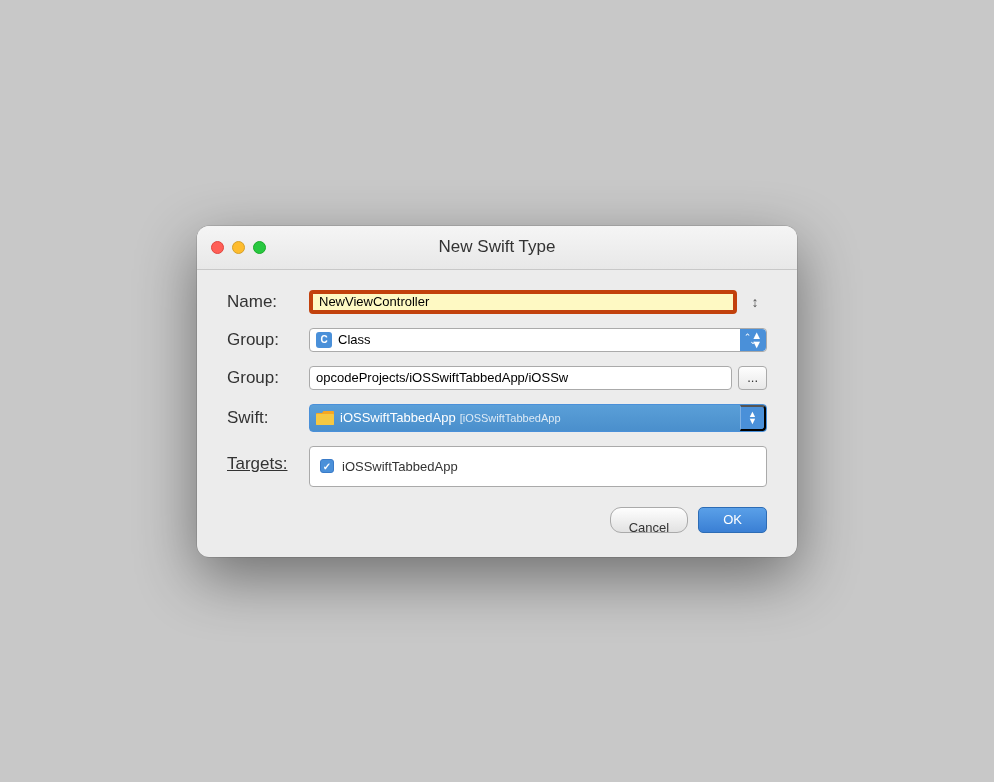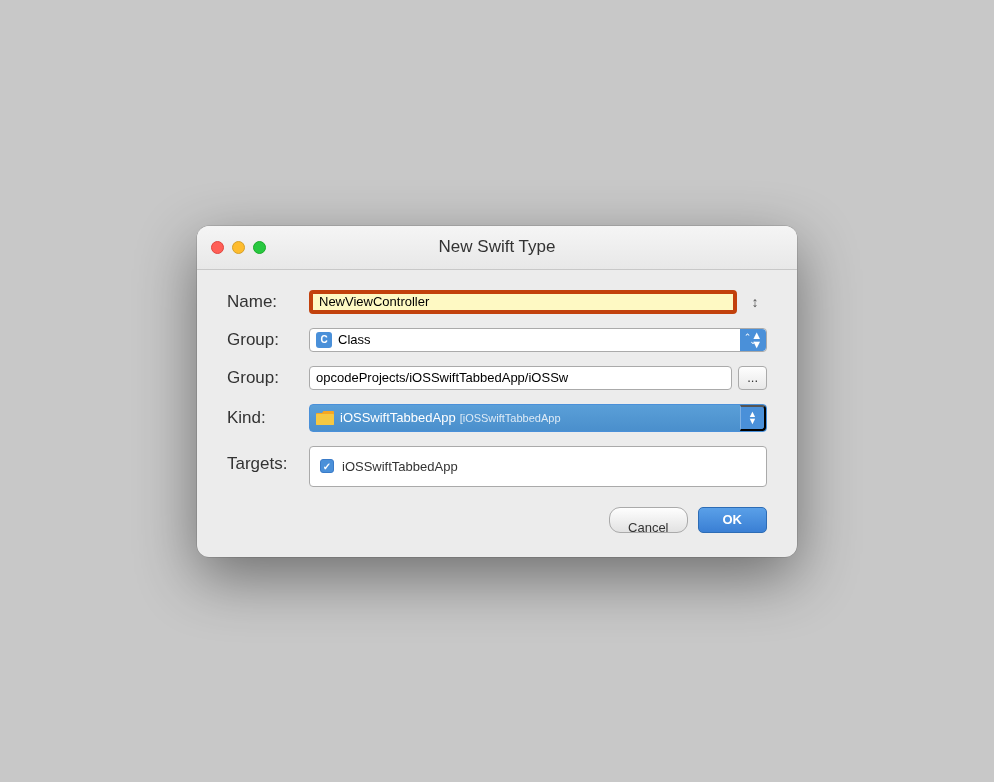--- a/index.html
+++ b/index.html
@@ -331,21 +331,21 @@
 
     .ok-btn {
       height: 26px;
       padding: 0 24px;
       border: 1px solid #2d6cb5;
       border-radius: 5px;
       background: linear-gradient(to bottom, #5aa0e8, #3a7fd4);
       font-size: 13px;
       cursor: pointer;
       color: white;
-      font-weight: 700;
+      font-weight: 400;
     }
   </style>
 </head>
 <body>
 
 <div class="dialog">
 
   <div class="titlebar">
     <div class="titlebar-buttons">
       <div class="tb-btn tb-close"></div>
@@ -385,21 +385,21 @@
 
     <div class="form-row">
       <span class="form-label">Group:</span>
       <div class="folder-row">
         <input type="text" class="folder-input" value="opcodeProjects/iOSSwiftTabbedApp/iOSSw" style="">
         <button class="browse-btn">...</button>
       </div>
     </div>
 
     <div class="form-row">
-      <span class="form-label">Kind:</span>
+      <span class="form-label">Swift:</span>
       <div class="form-control-wrap">
         <div class="group-select-wrap">
           <div class="group-display">
             <span class="folder-icon">
               <svg viewBox="0 0 18 14" fill="none" xmlns="http://www.w3.org/2000/svg">
                 <path d="M0 3C0 2.4 0.5 2 1 2H6L7.5 0H17C17.5 0 18 0.4 18 1V13C18 13.6 17.5 14 17 14H1C0.5 14 0 13.6 0 13V3Z" fill="#F5A623"></path>
                 <path d="M0 4C0 3.4 0.5 3 1 3H17C17.5 3 18 3.4 18 4V13C18 13.6 17.5 14 17 14H1C0.5 14 0 13.6 0 13V4Z" fill="#F5C842"></path>
               </svg>
             </span>
             <span style="margin-right:4px;">iOSSwiftTabbedApp</span>
@@ -409,21 +409,21 @@
                 <span style="transform:translateY(1px); display:block; color:white; font-size:9px;">▲</span>
                 <span style="transform:translateY(-1px); display:block; color:white; font-size:9px;">▼</span>
               </div>
             </button>
           </div>
         </div>
       </div>
     </div>
 
     <div class="form-row targets-row">
-      <span class="form-label" style="padding-top:8px;">Targets:</span>
+      <span class="form-label" style="padding-top:8px;text-decoration:underline;">Targets:</span>
       <div class="targets-list">
         <div class="target-item">
           <div class="checkbox checked"></div>
           <span>iOSSwiftTabbedApp</span>
         </div>
       </div>
     </div>
 
     <div class="button-row">
       <button class="cancel-btn">Cancel</button>

